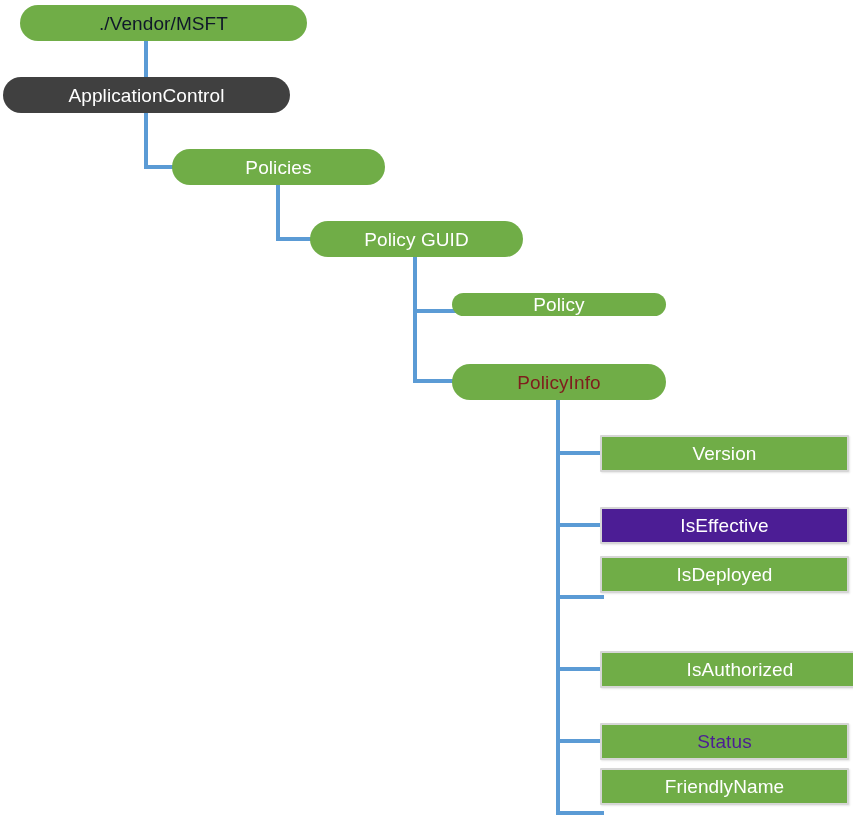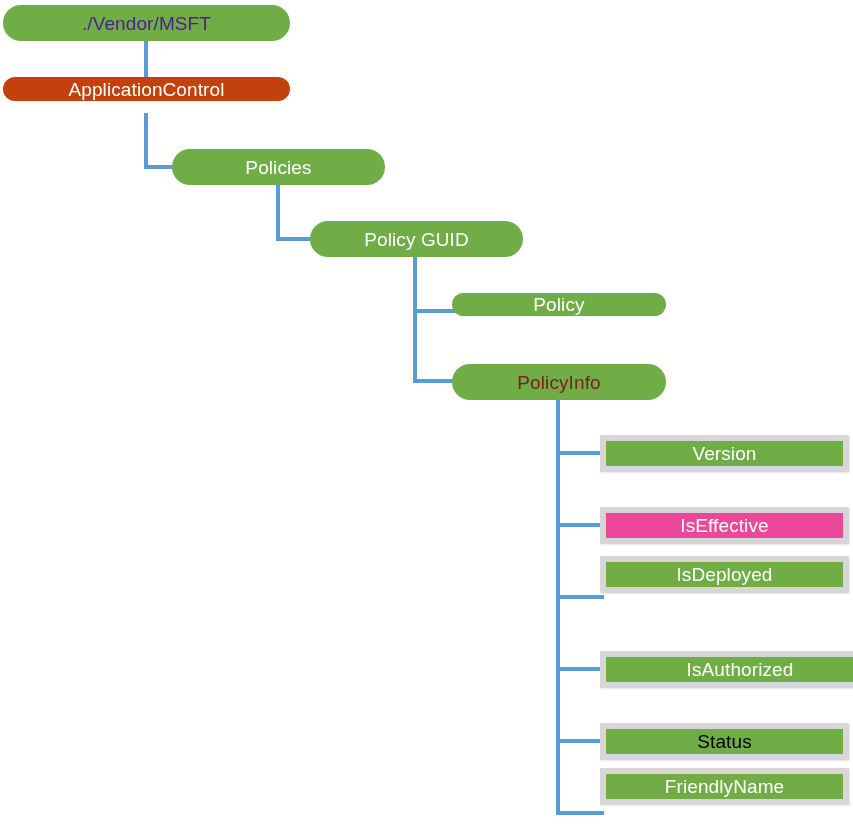--- a/index.html
+++ b/index.html
@@ -27,21 +27,21 @@
     line-height: 1;
     letter-spacing: 0.1px;
     white-space: nowrap;
     z-index: 3;
   }
   .node.pill {
     border-radius: 999px;
   }
   .node.rect {
     border-radius: 1px;
-    border: 6px solid #c2410c;
+    border: 2px solid #c2410c;
     box-shadow: 1px 1px 2px rgba(0,0,0,0.10);
   }
   .node.italic {
   }
   .conn {
     position: absolute;
     background: #5B9BD5;
     z-index: 1;
   }
 </style>
@@ -60,26 +60,26 @@
       <div class="conn" style="left: 413px; top: 379px; width: 43px; height: 4px; background: rgb(91, 155, 213);"></div>
       <div class="conn" style="left: 556px; top: 400px; width: 4px; height: 414px; background: rgb(91, 155, 213);"></div>
       <div class="conn" style="left: 556px; top: 451px; width: 48px; height: 4px; background: rgb(91, 155, 213);"></div>
       <div class="conn" style="left: 556px; top: 523px; width: 48px; height: 4px; background: rgb(91, 155, 213);"></div>
       <div class="conn" style="left: 556px; top: 595px; width: 48px; height: 4px; background: rgb(91, 155, 213);"></div>
       <div class="conn" style="left: 556px; top: 667px; width: 48px; height: 4px; background: rgb(91, 155, 213);"></div>
       <div class="conn" style="left: 556px; top: 739px; width: 48px; height: 4px; background: rgb(91, 155, 213);"></div>
       <div class="conn" style="left: 556px; top: 811px; width: 48px; height: 4px; background: rgb(91, 155, 213);"></div>
     </div>
   <div id="node-layer">
-      <div class="node pill" style="left: 3px; top: 5px; width: 287px; height: 36px; background: rgb(112, 173, 71); color: #4c1d95; text-align: center;">./Vendor/MSFT</div>
-      <div class="node pill" style="left: 3px; top: 77px; width: 287px; height: 24px; background: #c2410c; color: rgb(255, 255, 255);">ApplicationControl</div>
+      <div class="node pill" style="left: 20px; top: 5px; width: 287px; height: 36px; background: rgb(112, 173, 71); color: #0f172a; text-align: center;">./Vendor/MSFT</div>
+      <div class="node pill" style="left: 3px; top: 77px; width: 287px; height: 36px; background: #404040; color: rgb(255, 255, 255);">ApplicationControl</div>
       <div class="node pill" style="left: 172px; top: 149px; width: 213px; height: 36px; background: rgb(112, 173, 71); color: rgb(255, 255, 255);">Policies</div>
       <div class="node pill italic" style="left: 310px; top: 221px; width: 213px; height: 36px; background: rgb(112, 173, 71); color: rgb(255, 255, 255);">Policy GUID</div>
       <div class="node pill" style="left: 452px; top: 293px; width: 214px; height: 23px; background: rgb(112, 173, 71); color: rgb(255, 255, 255);">Policy</div>
       <div class="node pill" style="left: 452px; top: 364px; width: 214px; height: 36px; background: rgb(112, 173, 71); color: #7f1d1d;">PolicyInfo</div>
       <div class="node rect" style="left: 600px; top: 435px; width: 249px; height: 37px; background: rgb(112, 173, 71); color: rgb(255, 255, 255); border-color: rgb(214, 214, 214);">Version</div>
-      <div class="node rect" style="left: 600px; top: 507px; width: 249px; height: 37px; background: #ec4899; color: rgb(255, 255, 255); border-color: rgb(214, 214, 214);">IsEffective</div>
+      <div class="node rect" style="left: 600px; top: 507px; width: 249px; height: 37px; background: #4c1d95; color: rgb(255, 255, 255); border-color: rgb(214, 214, 214);">IsEffective</div>
       <div class="node rect" style="left: 600px; top: 556px; width: 249px; height: 37px; background: rgb(112, 173, 71); color: rgb(255, 255, 255); border-color: rgb(214, 214, 214);">IsDeployed</div>
       <div class="node rect" style="left: 600px; top: 651px; width: 280px; height: 37px; background: rgb(112, 173, 71); color: rgb(255, 255, 255); border-color: rgb(214, 214, 214);">IsAuthorized</div>
-      <div class="node rect" style="left: 600px; top: 723px; width: 249px; height: 37px; background: rgb(112, 173, 71); color: #000000; border-color: rgb(214, 214, 214);">Status</div>
+      <div class="node rect" style="left: 600px; top: 723px; width: 249px; height: 37px; background: rgb(112, 173, 71); color: #4c1d95; border-color: rgb(214, 214, 214);">Status</div>
       <div class="node rect" style="left: 600px; top: 768px; width: 249px; height: 37px; background: rgb(112, 173, 71); color: rgb(255, 255, 255); border-color: rgb(214, 214, 214);">FriendlyName</div>
     </div>
 </div>
 
 </body></html>

